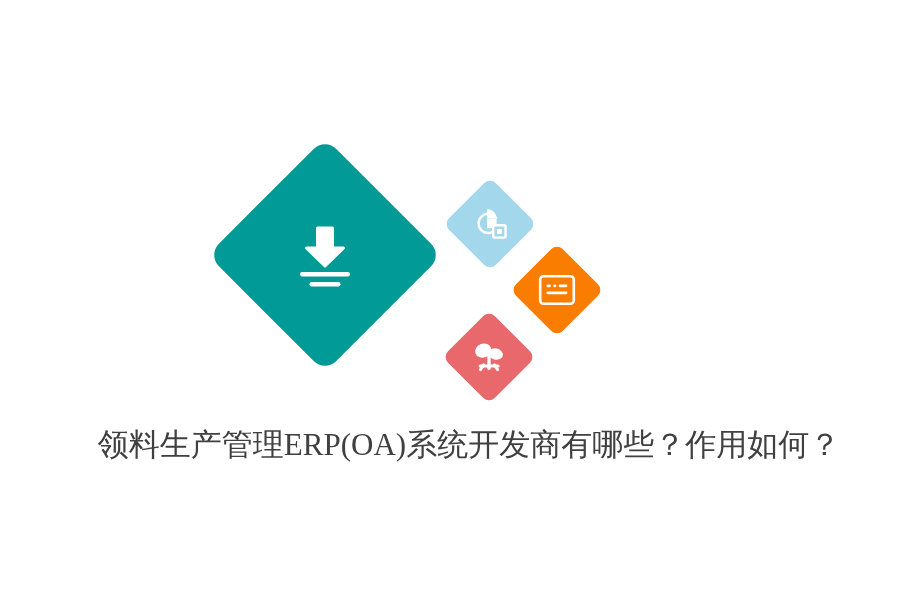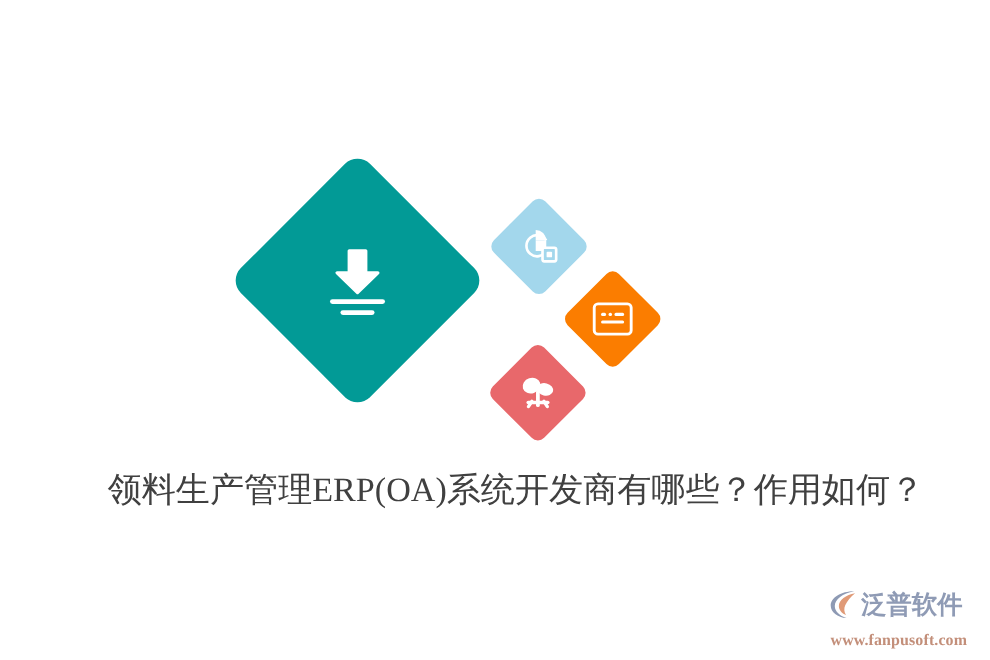--- a/index.html
+++ b/index.html
@@ -184,30 +184,14 @@
           <path d="M10.4 31.6 L13.6 26.8" stroke="#ffffff" stroke-width="3" stroke-linecap="round"></path>
           <path d="M27.6 31.6 L24.4 26.8" stroke="#ffffff" stroke-width="3" stroke-linecap="round"></path>
         </svg>
       </span>
     </div>
 
   </div>
 
   <div class="headline" style="color:#404040;padding-left:19px;">领料生产管理ERP(OA)系统开发商有哪些？作用如何？</div>
 
-  <div class="brand">
-    <div class="brand-row">
-      <span class="brand-mark">
-        <svg width="26" height="27" viewBox="0 0 26 27" aria-hidden="true">
-
-          <path d="M22.5 1.6 C10.5 1.6 1.2 7.4 1.2 14.6 C1.2 20.5 7.3 25.2 15.6 25.9
-                   C9.0 23.9 4.9 19.7 4.9 15.0 C4.9 8.9 12.0 3.6 22.5 1.6 Z" fill="#8e9ab4"></path>
-
-          <path d="M23.4 3.4 C14.9 4.9 8.6 9.6 8.6 14.9 C8.6 18.4 11.1 21.4 15.1 23.2
-                   C13.4 20.3 13.0 17.3 14.4 14.3 C16.1 10.6 19.3 6.6 23.4 3.4 Z" fill="#e09a77"></path>
-        </svg>
-      </span>
-      <span class="brand-name" style="color: rgb(143, 155, 181);">泛普软件</span>
-    </div>
-    <div class="brand-url" style="color: rgb(195, 143, 122);">www.fanpusoft.com</div>
-  </div>
 
 </div>
 
 </body></html>

